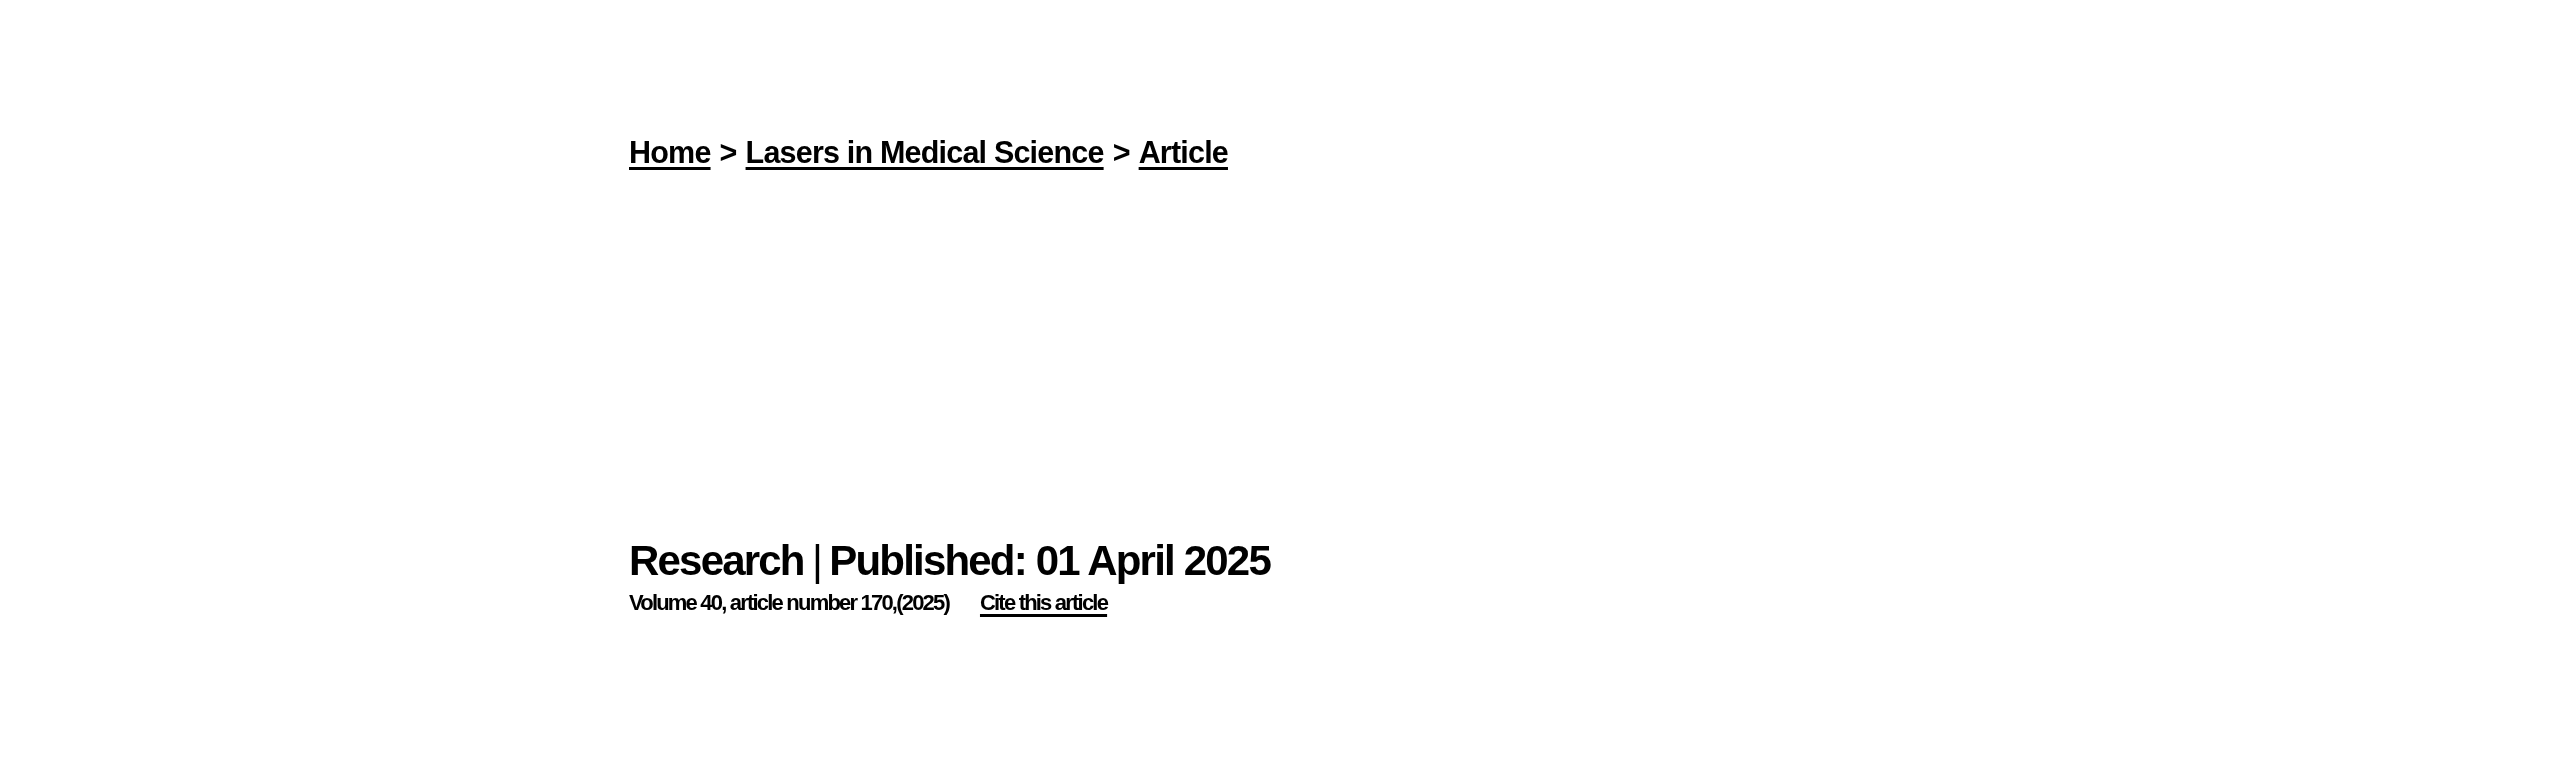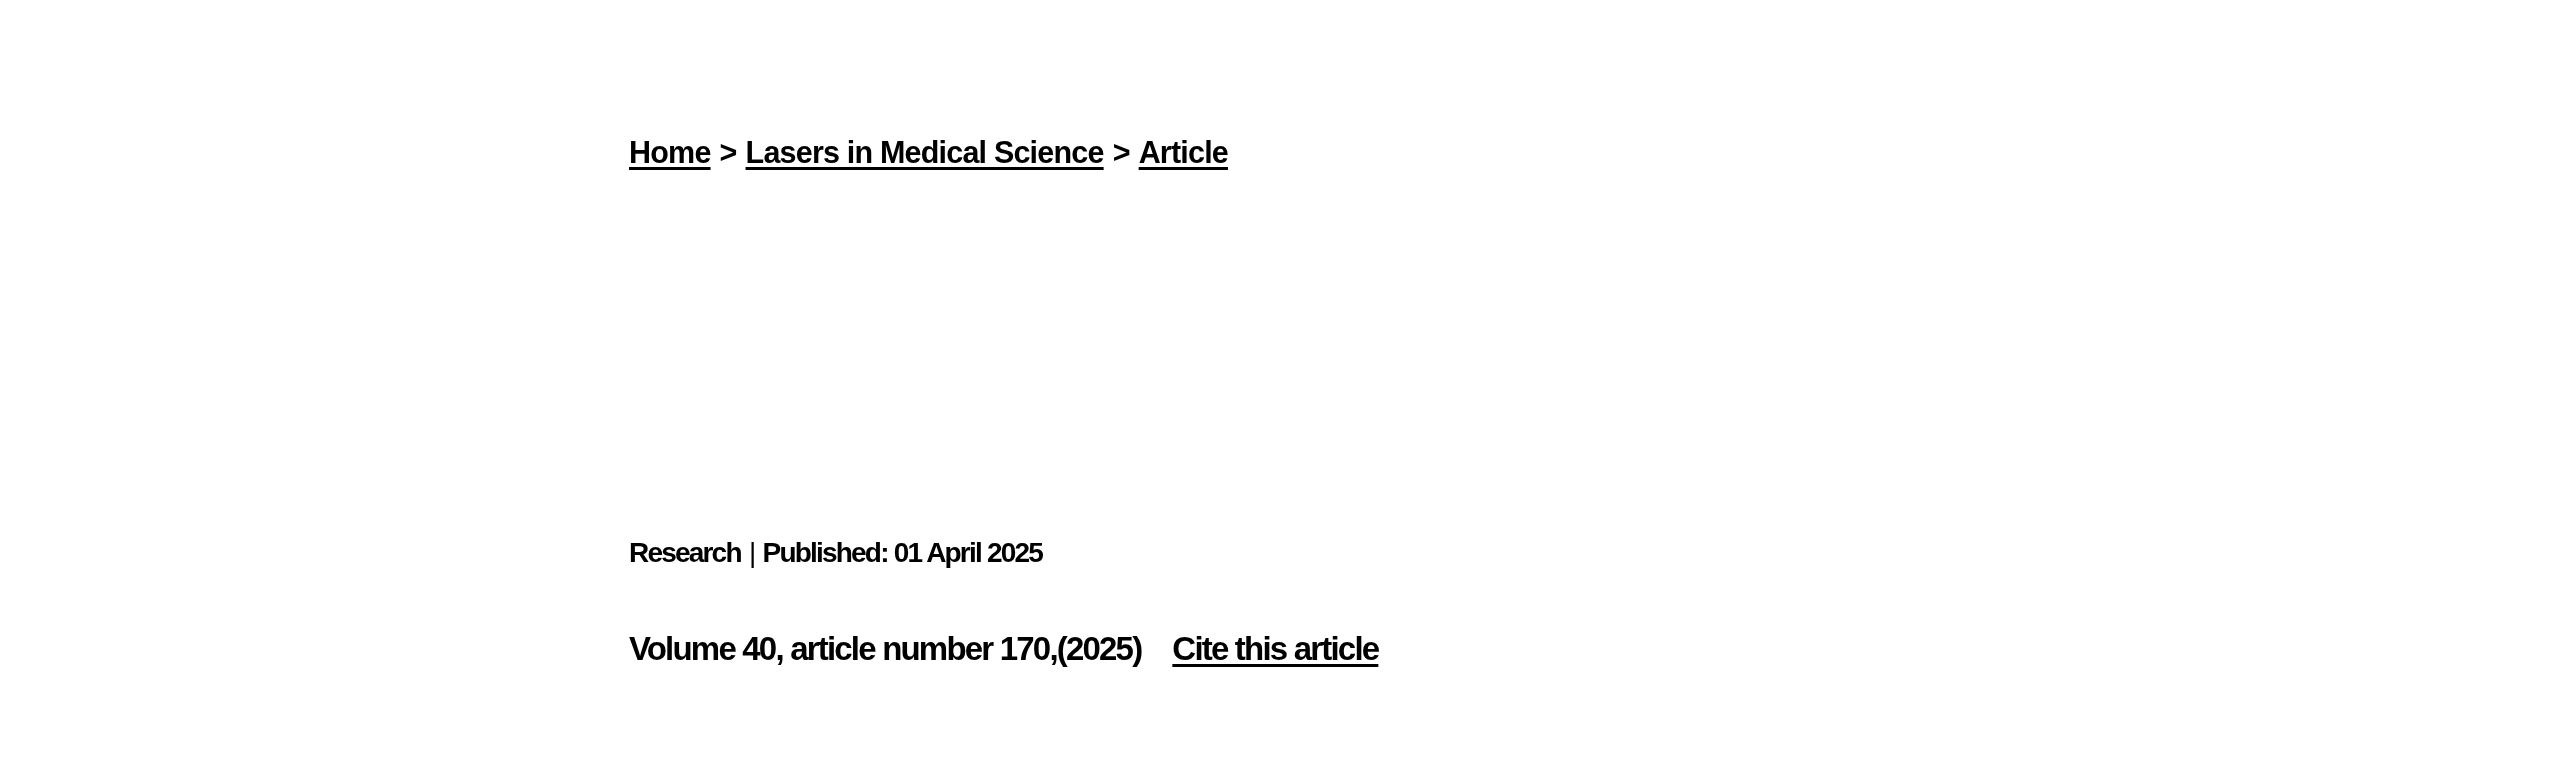--- a/index.html
+++ b/index.html
@@ -57,43 +57,42 @@
     color: #000000;
     white-space: nowrap;
   }
   .title .line { display: block; }
 
   
   .meta {
     position: absolute;
     left: 629px;
     top: 537px;
-    font-size: 28px;
+    font-size: 42px;
     font-weight: 700;
     letter-spacing: -1.8px;
     color: #000000;
     white-space: nowrap;
   }
   .meta .divider {
     display: inline-block;
     margin: 0 8.2px;
     font-weight: 400;
   }
 
   
   .volume-row {
     position: absolute;
     left: 629px;
     top: 590px;
-    font-size: 33px;
+    font-size: 22px;
     font-weight: 700;
     letter-spacing: -1.8px;
     color: #000000;
     white-space: nowrap;
-    margin-top: 40px;
   }
   .volume-row .cite {
     margin-left: 31px;
     color: #000000;
     text-decoration: underline;
     text-decoration-thickness: 2.9px;
     text-underline-offset: 4.1px;
     cursor: pointer;
   }
 </style>

